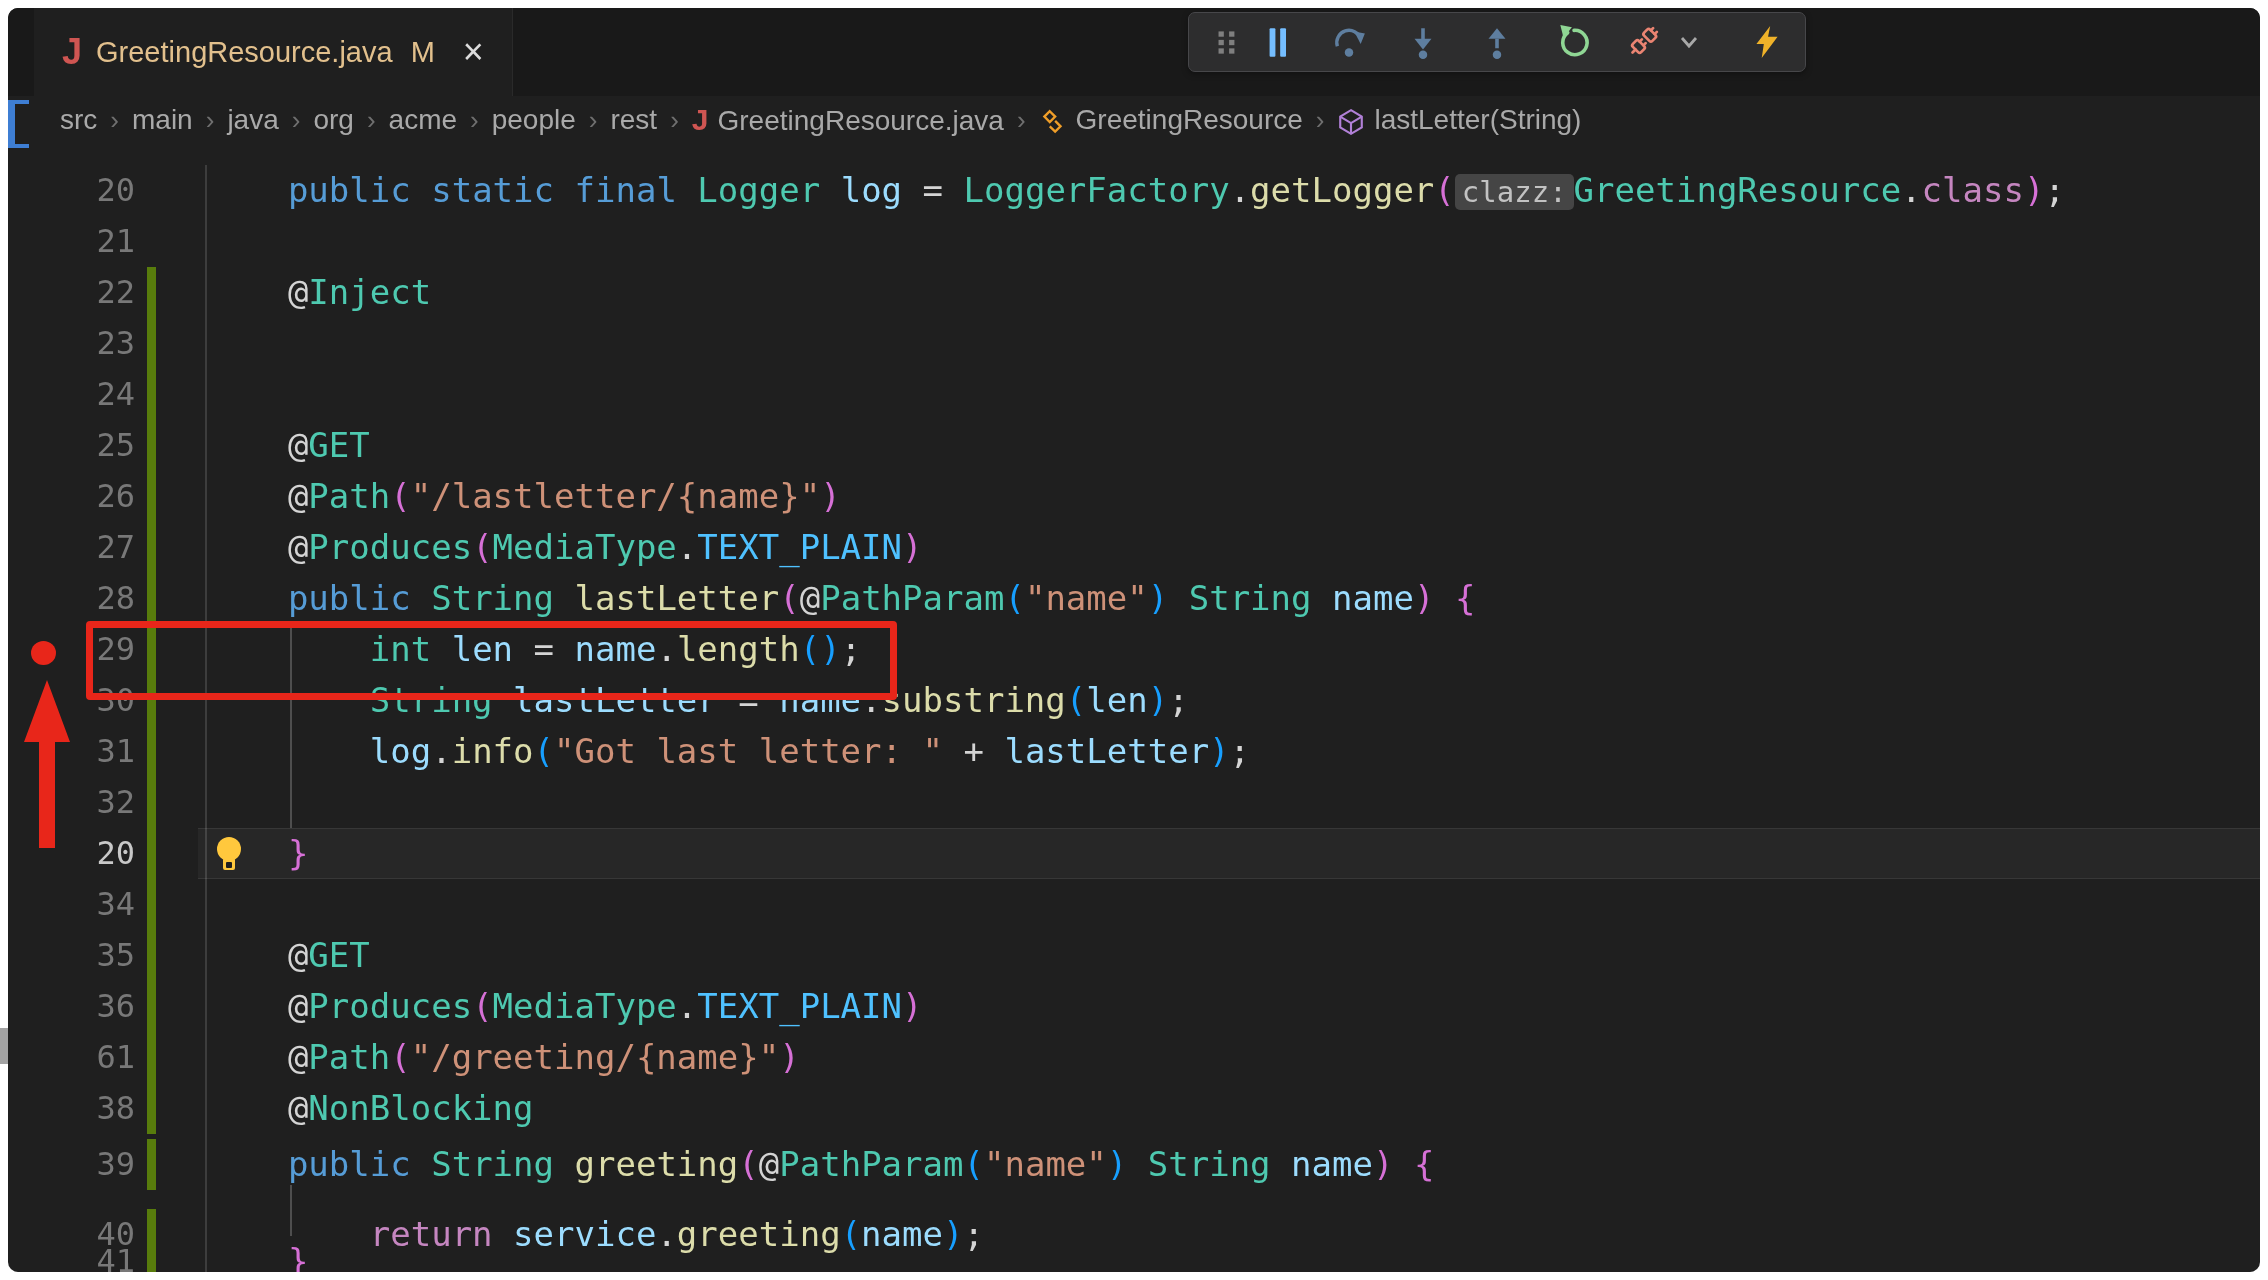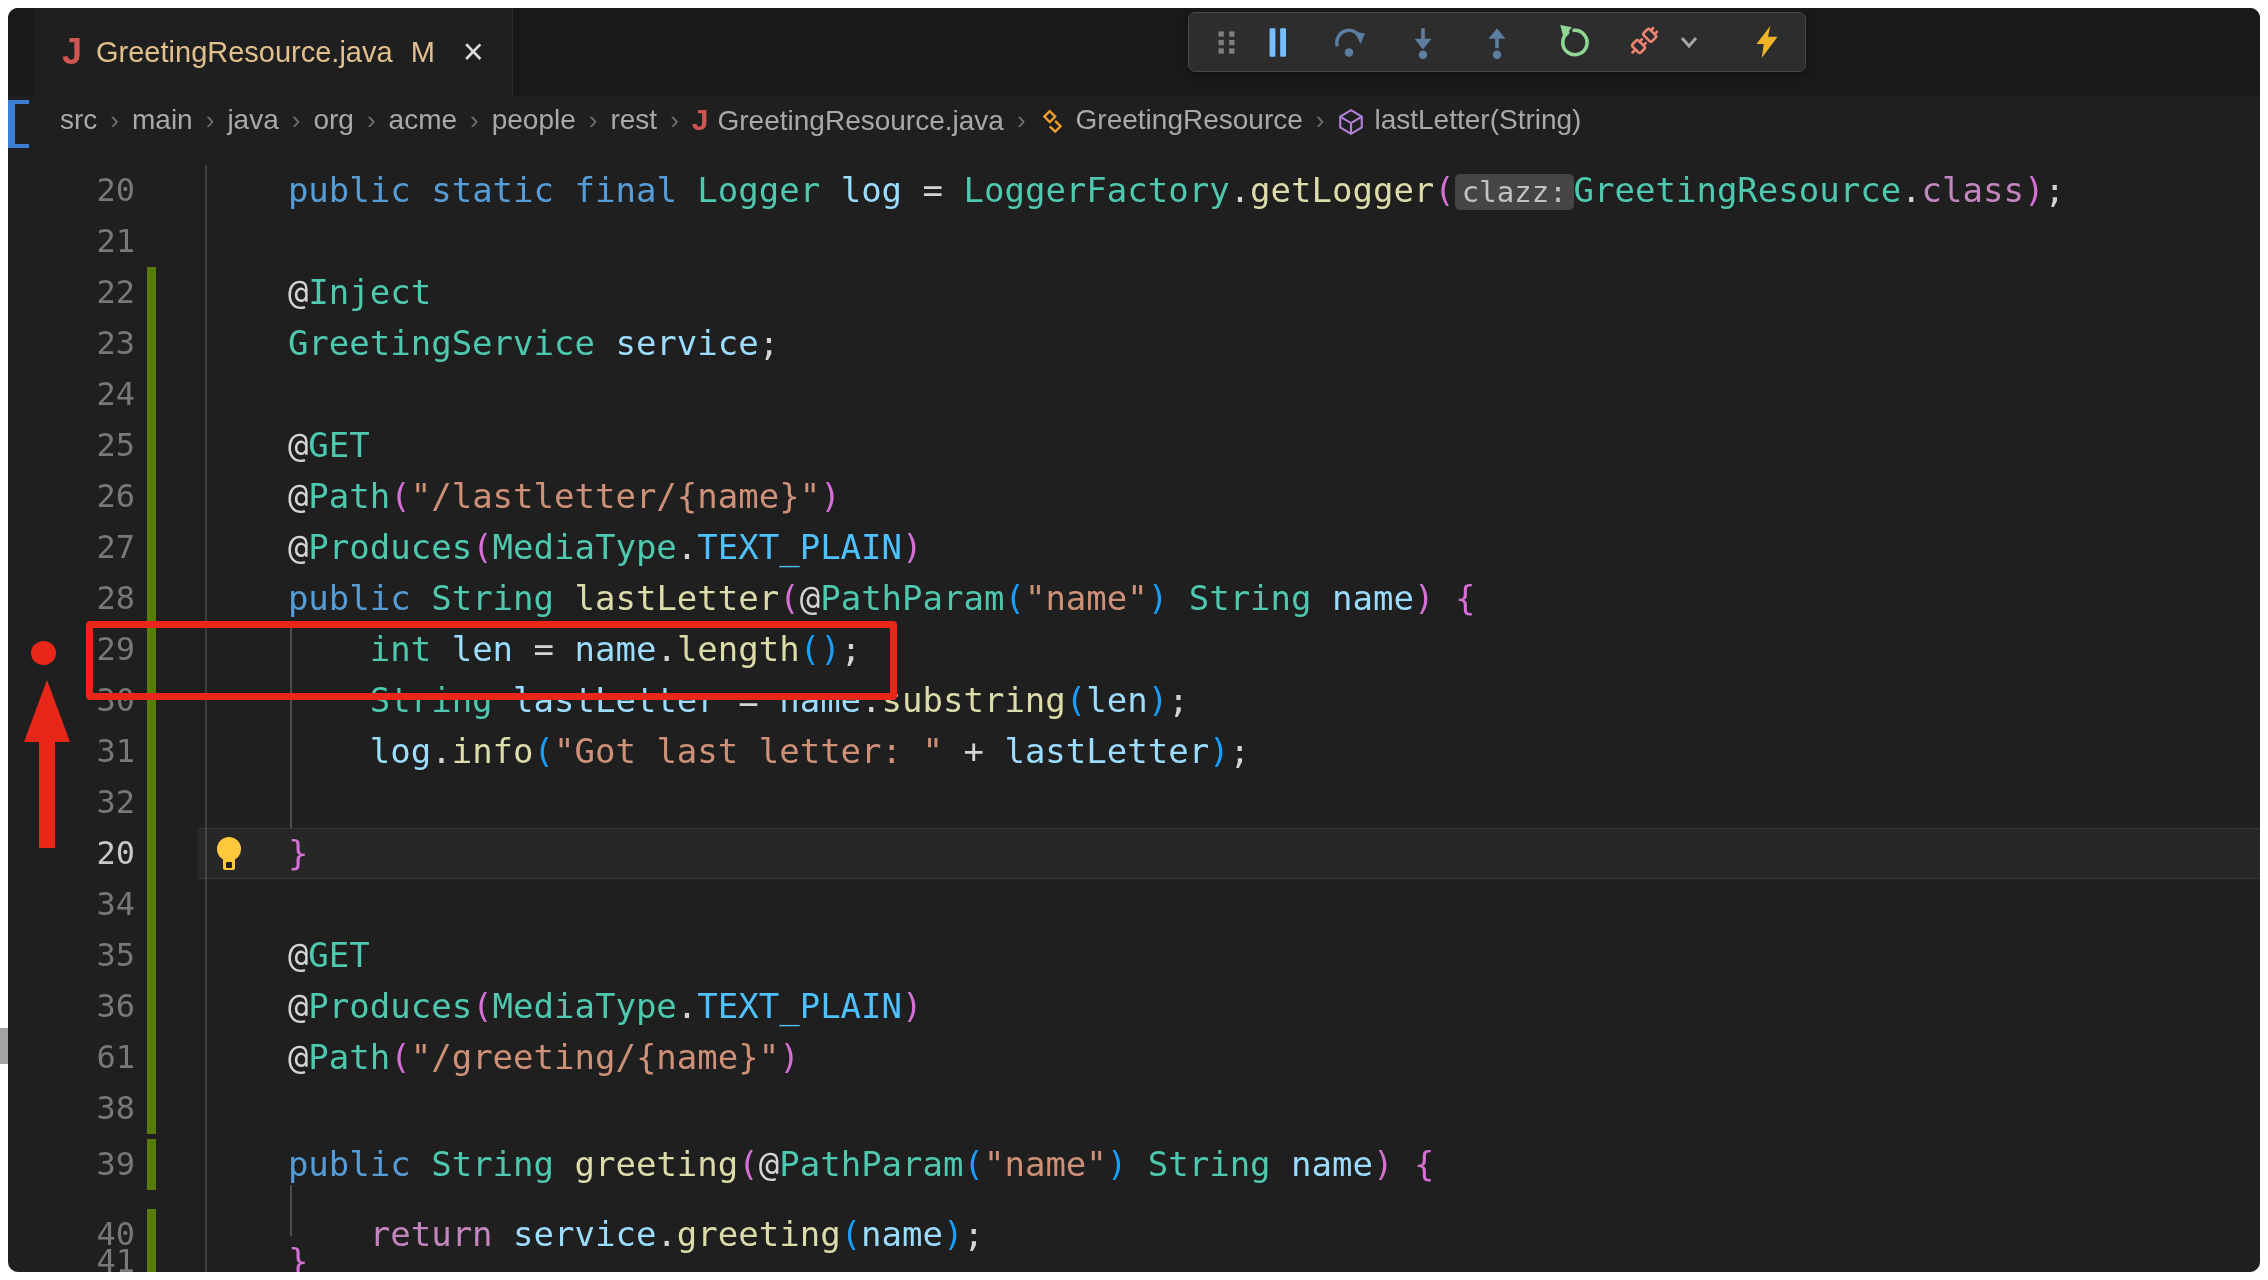--- a/index.html
+++ b/index.html
@@ -223,21 +223,20 @@
             <span class="code"></span>
           </div>
           <div class="row" style="top: 102px;">
             <span class="ln">22</span>
             <span class="modbar"></span>
             <span class="code"><span style="color: rgb(212, 212, 212);">    @</span><span style="color: rgb(78, 201, 176);">Inject</span></span>
           </div>
           <div class="row" style="top: 153px;">
             <span class="ln">23</span>
             <span class="modbar"></span>
-            <span class="code"><span style="color: rgb(212, 212, 212);">    </span><span style="color: rgb(78, 201, 176);">GreetingService</span><span style="color: rgb(212, 212, 212);"> </span><span style="color: rgb(156, 220, 254);">service</span><span style="color: rgb(212, 212, 212);">;</span></span>
           </div>
           <div class="row" style="top: 204px;">
             <span class="ln">24</span>
             <span class="modbar"></span>
             <span class="code"></span>
           </div>
           <div class="row" style="top: 255px;">
             <span class="ln">25</span>
             <span class="modbar"></span>
             <span class="code"><span style="color: rgb(212, 212, 212);">    @</span><span style="color: rgb(78, 201, 176);">GET</span></span>
@@ -297,20 +296,21 @@
             <span class="code"><span style="color: rgb(212, 212, 212);">    @</span><span style="color: rgb(78, 201, 176);">Produces</span><span style="color: rgb(214, 112, 214);">(</span><span style="color: rgb(78, 201, 176);">MediaType</span><span style="color: rgb(212, 212, 212);">.</span><span style="color: rgb(79, 193, 255);">TEXT_PLAIN</span><span style="color: rgb(214, 112, 214);">)</span></span>
           </div>
           <div class="row" style="top: 867px;">
             <span class="ln">61</span>
             <span class="modbar"></span>
             <span class="code"><span style="color: rgb(212, 212, 212);">    @</span><span style="color: rgb(78, 201, 176);">Path</span><span style="color: rgb(214, 112, 214);">(</span><span style="color: rgb(206, 145, 120);">"/greeting/{name}"</span><span style="color: rgb(214, 112, 214);">)</span></span>
           </div>
           <div class="row" style="top: 918px;">
             <span class="ln">38</span>
             <span class="modbar"></span>
+            <span class="code"><span style="color: rgb(212, 212, 212);">    @</span><span style="color: rgb(78, 201, 176);">NonBlocking</span></span>
           </div>
           <div class="row" style="top: 974px;">
             <span class="ln">39</span>
             <span class="modbar"></span>
             <span class="code"><span style="color: rgb(212, 212, 212);">    </span><span style="color: rgb(86, 156, 214);">public</span><span style="color: rgb(212, 212, 212);"> </span><span style="color: rgb(78, 201, 176);">String</span><span style="color: rgb(212, 212, 212);"> </span><span style="color: rgb(220, 220, 170);">greeting</span><span style="color: rgb(214, 112, 214);">(</span><span style="color: rgb(212, 212, 212);">@</span><span style="color: rgb(78, 201, 176);">PathParam</span><span style="color: rgb(23, 159, 255);">(</span><span style="color: rgb(206, 145, 120);">"name"</span><span style="color: rgb(23, 159, 255);">)</span><span style="color: rgb(212, 212, 212);"> </span><span style="color: rgb(78, 201, 176);">String</span><span style="color: rgb(212, 212, 212);"> </span><span style="color: rgb(156, 220, 254);">name</span><span style="color: rgb(214, 112, 214);">)</span><span style="color: rgb(212, 212, 212);"> </span><span style="color: rgb(214, 112, 214);">{</span></span>
           </div>
           <div class="row" style="top: 1044px;">
             <span class="ln">40</span>
             <span class="modbar"></span>
             <span class="code"><span style="color: rgb(212, 212, 212);">        </span><span style="color: rgb(197, 134, 192);">return</span><span style="color: rgb(212, 212, 212);"> </span><span style="color: rgb(156, 220, 254);">service</span><span style="color: rgb(212, 212, 212);">.</span><span style="color: rgb(220, 220, 170);">greeting</span><span style="color: rgb(23, 159, 255);">(</span><span style="color: rgb(156, 220, 254);">name</span><span style="color: rgb(23, 159, 255);">)</span><span style="color: rgb(212, 212, 212);">;</span></span>

